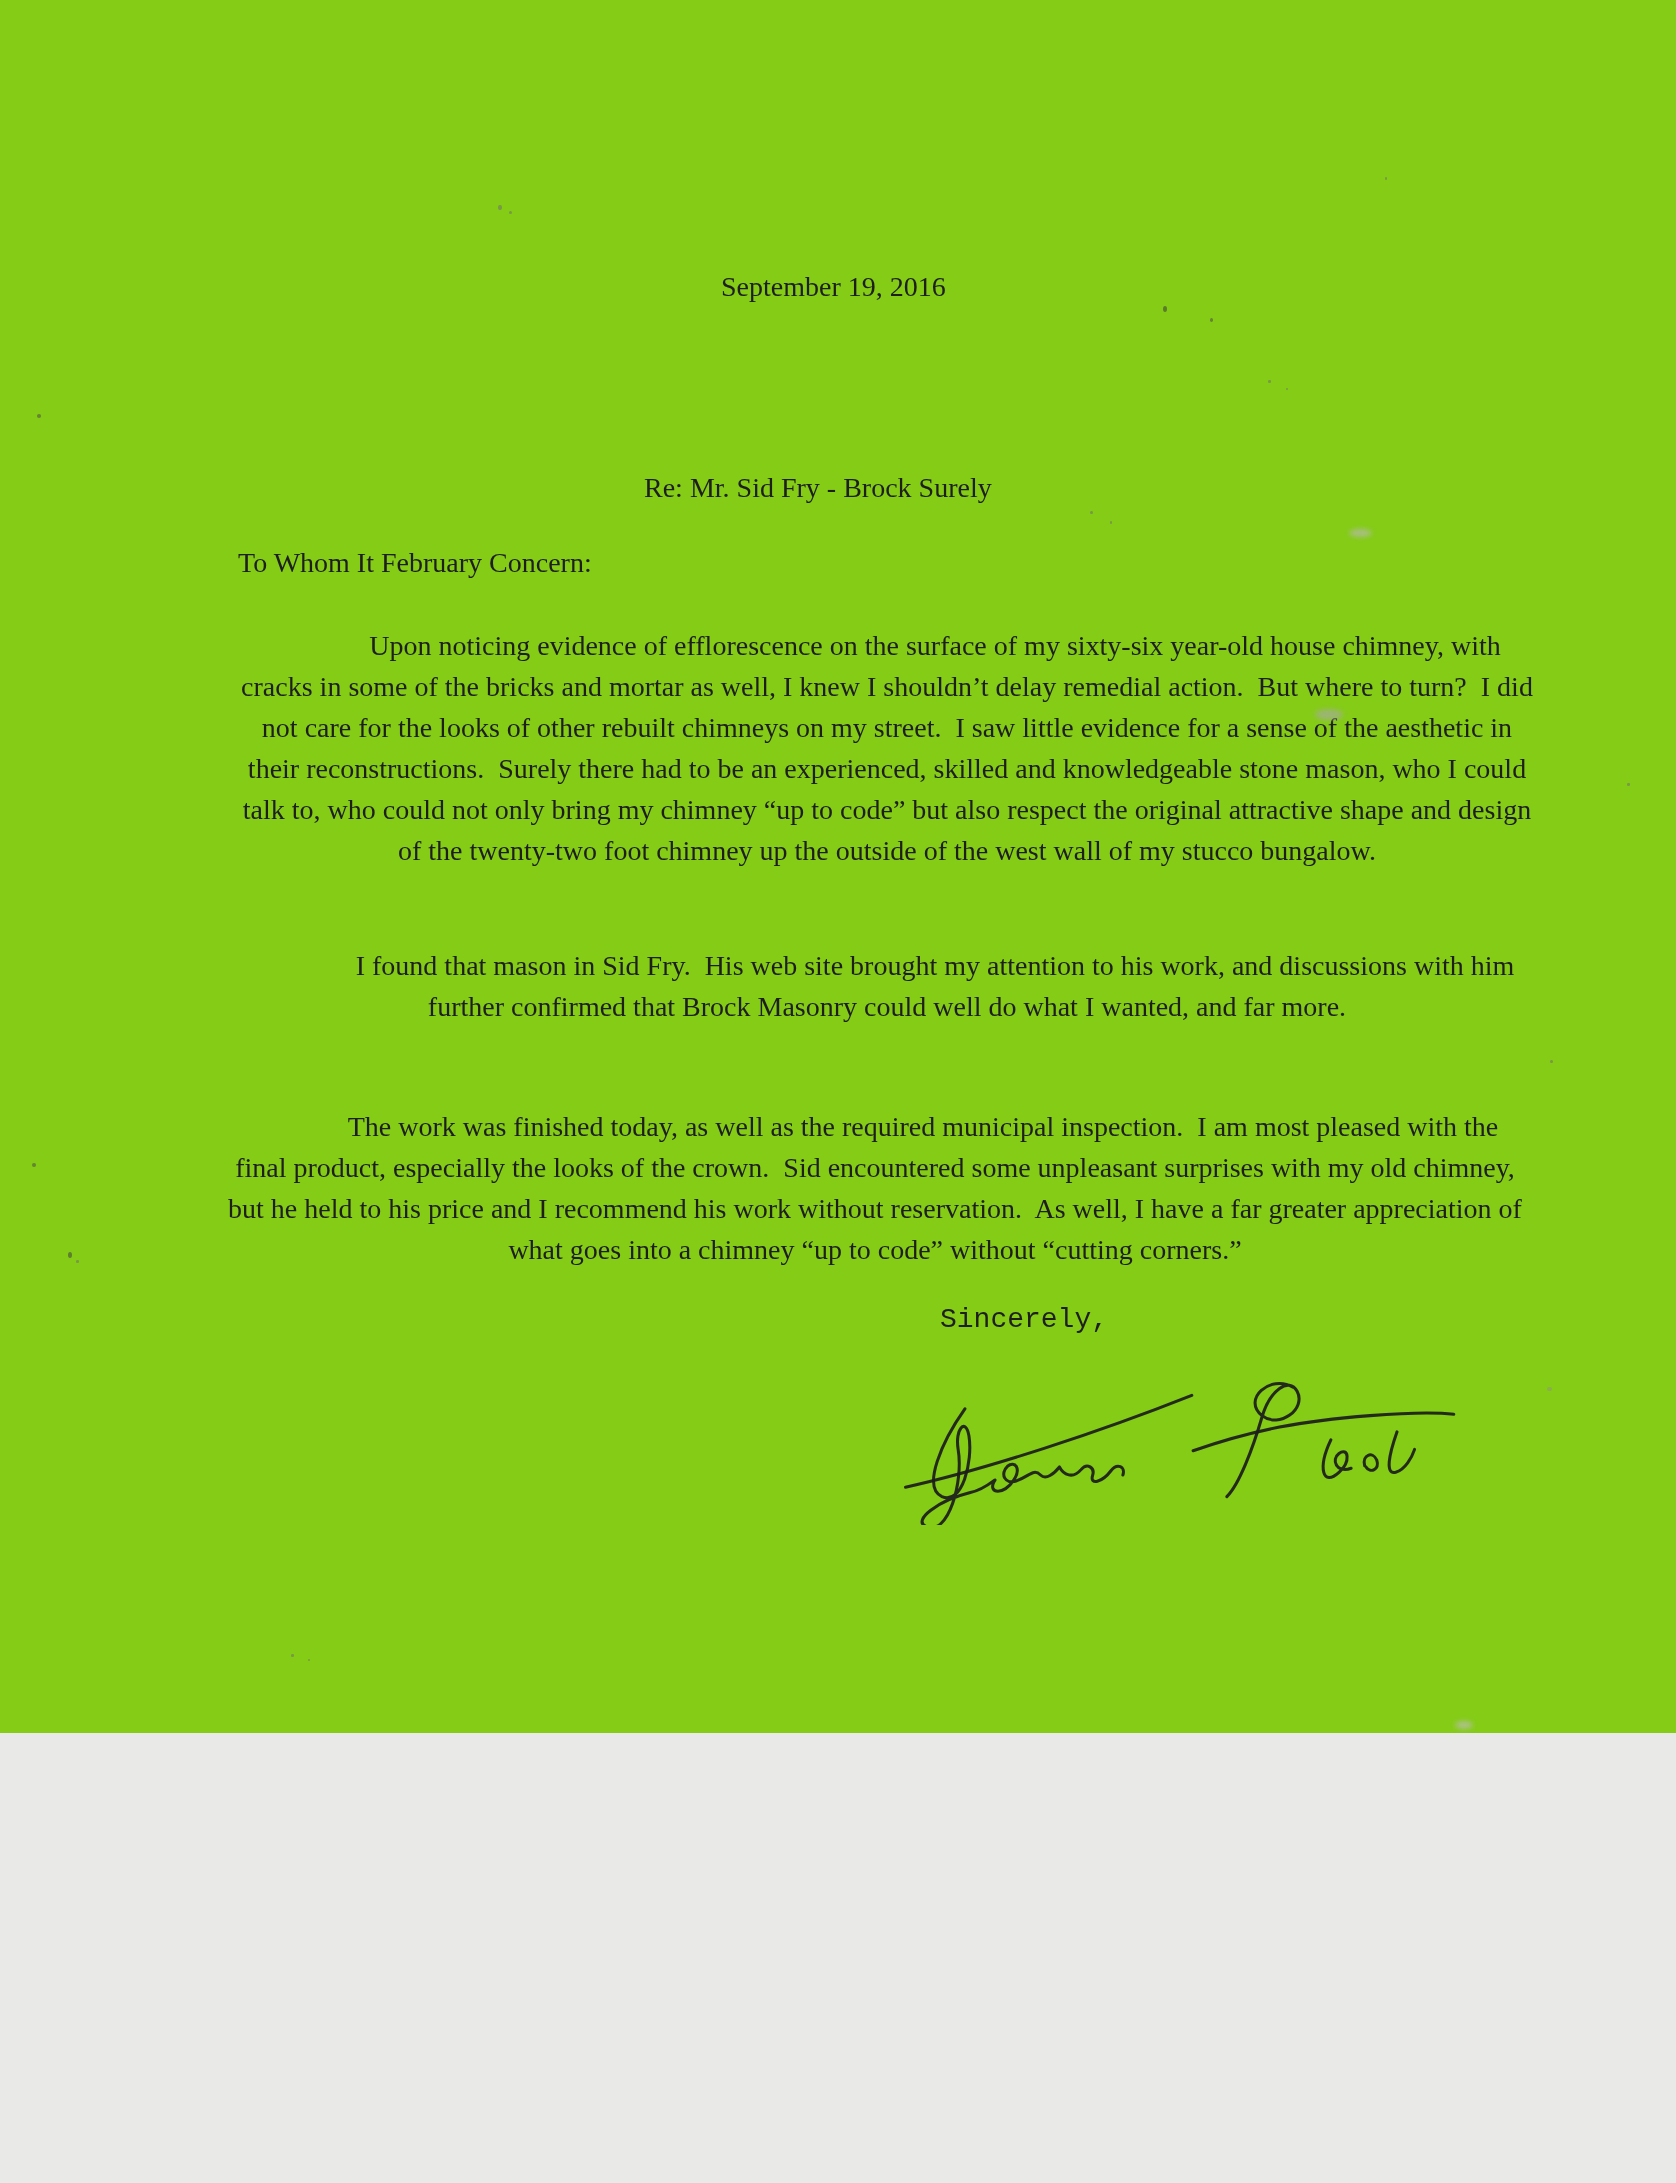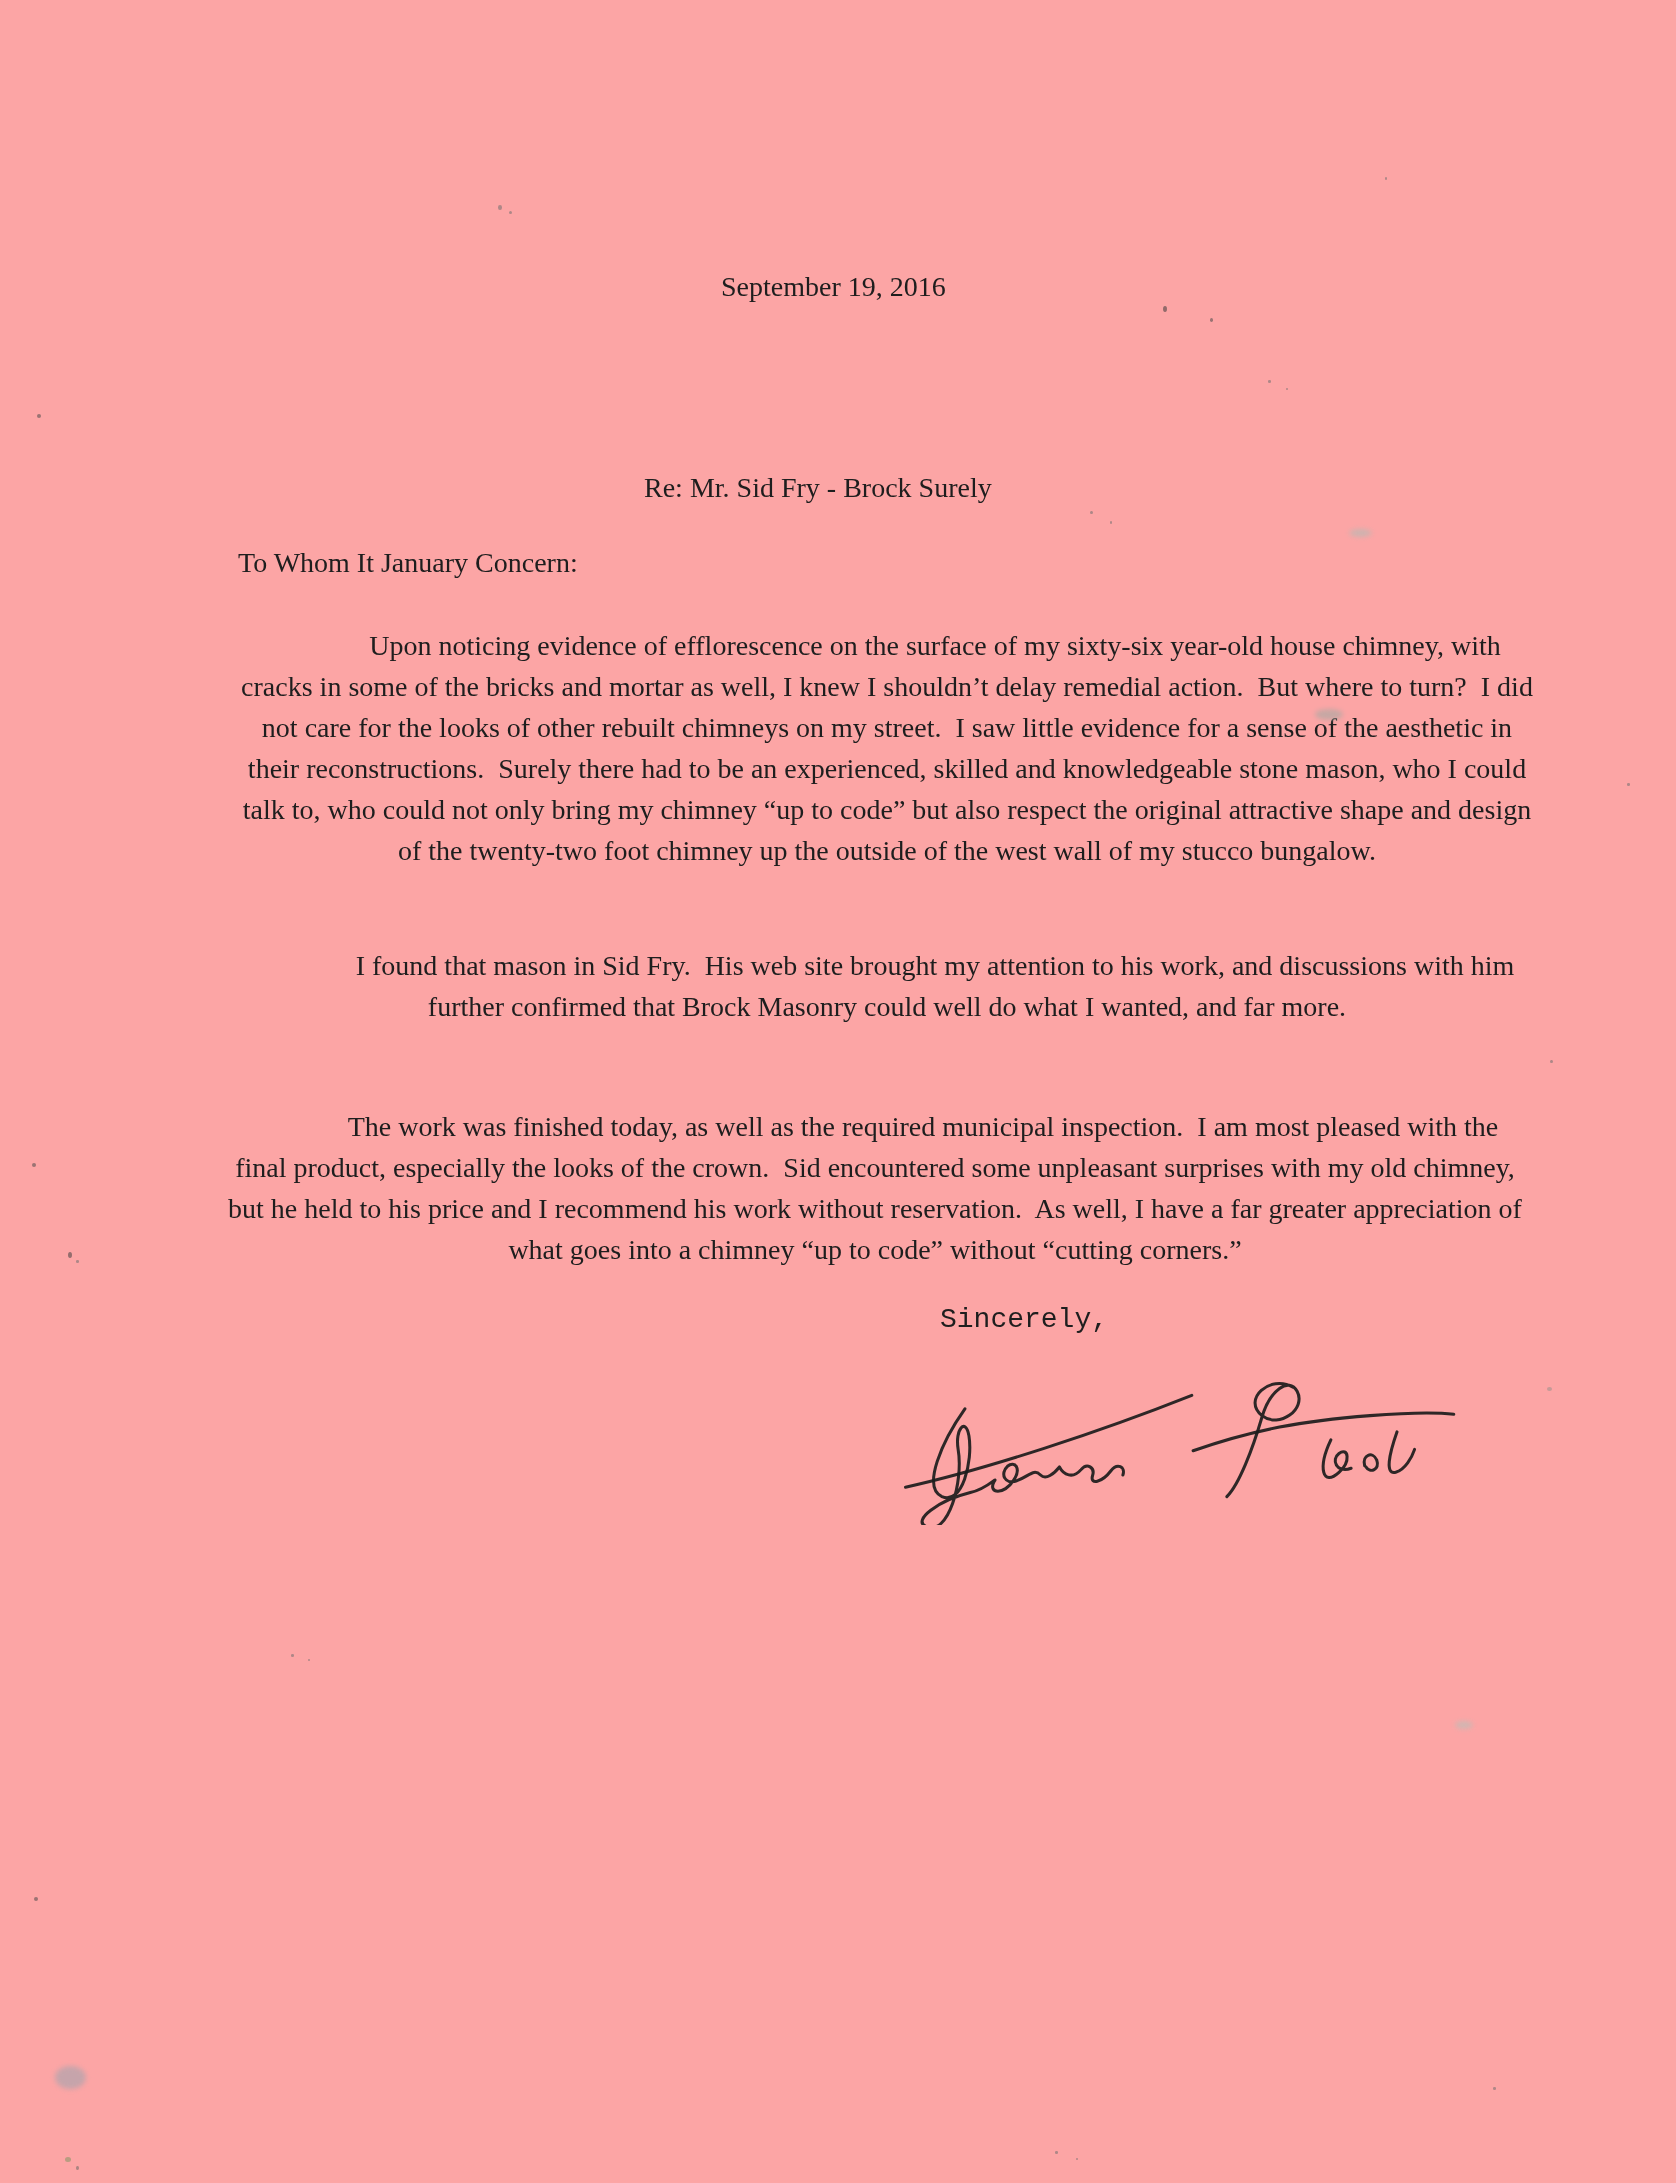--- a/index.html
+++ b/index.html
@@ -1,20 +1,20 @@
 <!DOCTYPE html>
 <html style="font-size:10.8px"><head>
 <meta charset="utf-8">
 <style>
   html, body { margin: 0; padding: 0; background: #e9e9e7; }
   .page {
     position: relative;
     width: 1676px;
-    height: 2183px;
-    background: #fca5a5;
+    height: 1733px;
+    background: #84cc16;
     font-family: "Liberation Serif", "DejaVu Serif", serif;
     color: #1e1e1e;
     overflow: hidden;
   }
   .txt {
     position: absolute;
     font-size: 28px;
     line-height: 41px;
     white-space: pre-wrap;
     margin: 0;
@@ -56,21 +56,21 @@
 </style>
 </head>
 <body>
 
 <div class="page">
 
   <div class="txt date-line">September 19, 2016</div>
 
   <div class="txt subject-line">Re: Mr. Sid Fry - Brock Surely</div>
 
-  <div class="txt salutation">To Whom It January Concern:</div>
+  <div class="txt salutation">To Whom It February Concern:</div>
 
   <p class="txt para para-1">Upon noticing evidence of efflorescence on the surface of my sixty-six year-old house chimney, with cracks in some of the bricks and mortar as well, I knew I shouldn’t delay remedial action.  But where to turn?  I did not care for the looks of other rebuilt chimneys on my street.  I saw little evidence for a sense of the aesthetic in their reconstructions.  Surely there had to be an experienced, skilled and knowledgeable stone mason, who I could talk to, who could not only bring my chimney “up to code” but also respect the original attractive shape and design of the twenty-two foot chimney up the outside of the west wall of my stucco bungalow.</p>
 
   <p class="txt para para-2">I found that mason in Sid Fry.  His web site brought my attention to his work, and discussions with him further confirmed that Brock Masonry could well do what I wanted, and far more.</p>
 
   <p class="txt para para-3">The work was finished today, as well as the required municipal inspection.  I am most pleased with the final product, especially the looks of the crown.  Sid encountered some unpleasant surprises with my old chimney, but he held to his price and I recommend his work without reservation.  As well, I have a far greater appreciation of what goes into a chimney “up to code” without “cutting corners.”</p>
 
   <div class="txt closing">Sincerely,</div>
 
   <svg class="signature-svg" viewBox="0 0 846 234" aria-label="signature">

